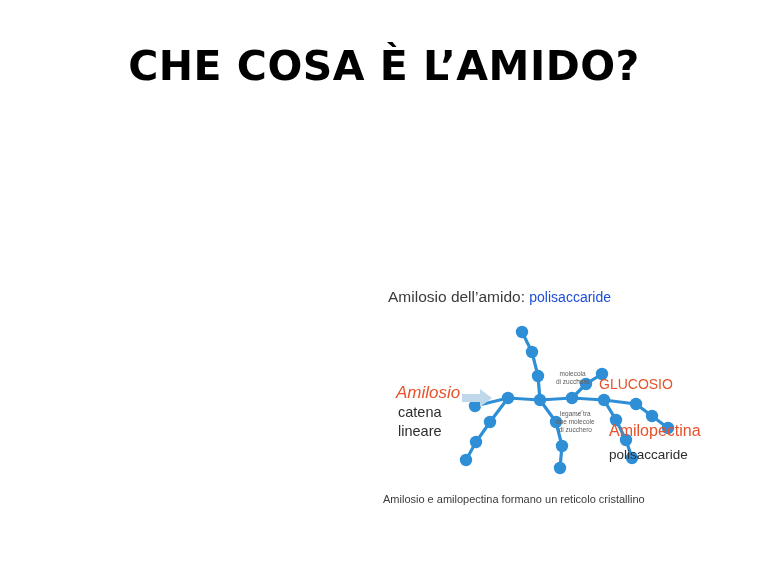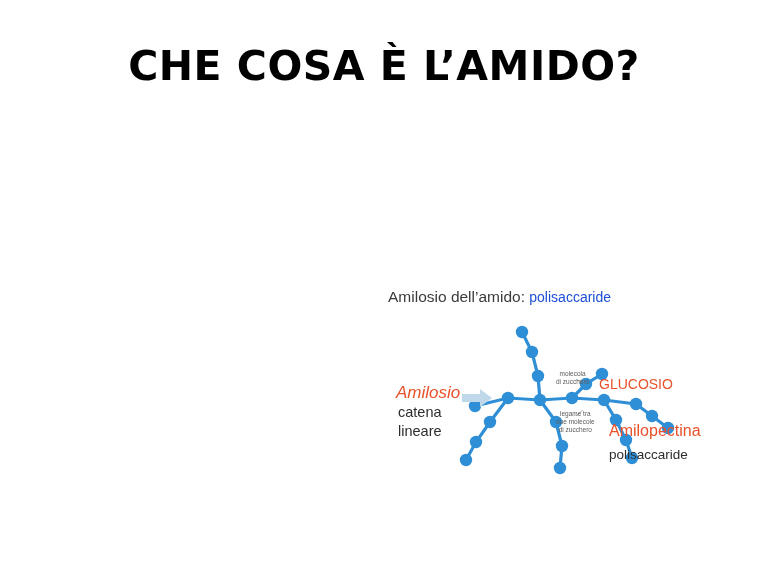--- a/index.html
+++ b/index.html
@@ -200,15 +200,16 @@
     </svg>
 
     <div class="lbl lbl-amilosio">Amilosio</div>
     <div class="lbl lbl-catena">catena<br>lineare</div>
     <div class="lbl lbl-amilopectina">Amilopectina</div>
     <div class="lbl lbl-ramificazioni">polisaccaride</div>
     <div class="lbl lbl-glucosio">GLUCOSIO</div>
     <div class="lbl lbl-molecola">molecola<br>di zucchero</div>
     <div class="lbl lbl-legame">legame tra<br>due molecole<br>di zucchero</div>
 
+    <div class="fig-caption">Amilosio e amilopectina formano un reticolo cristallino</div>
   </div>
 
 </div>
 
 </body></html>

